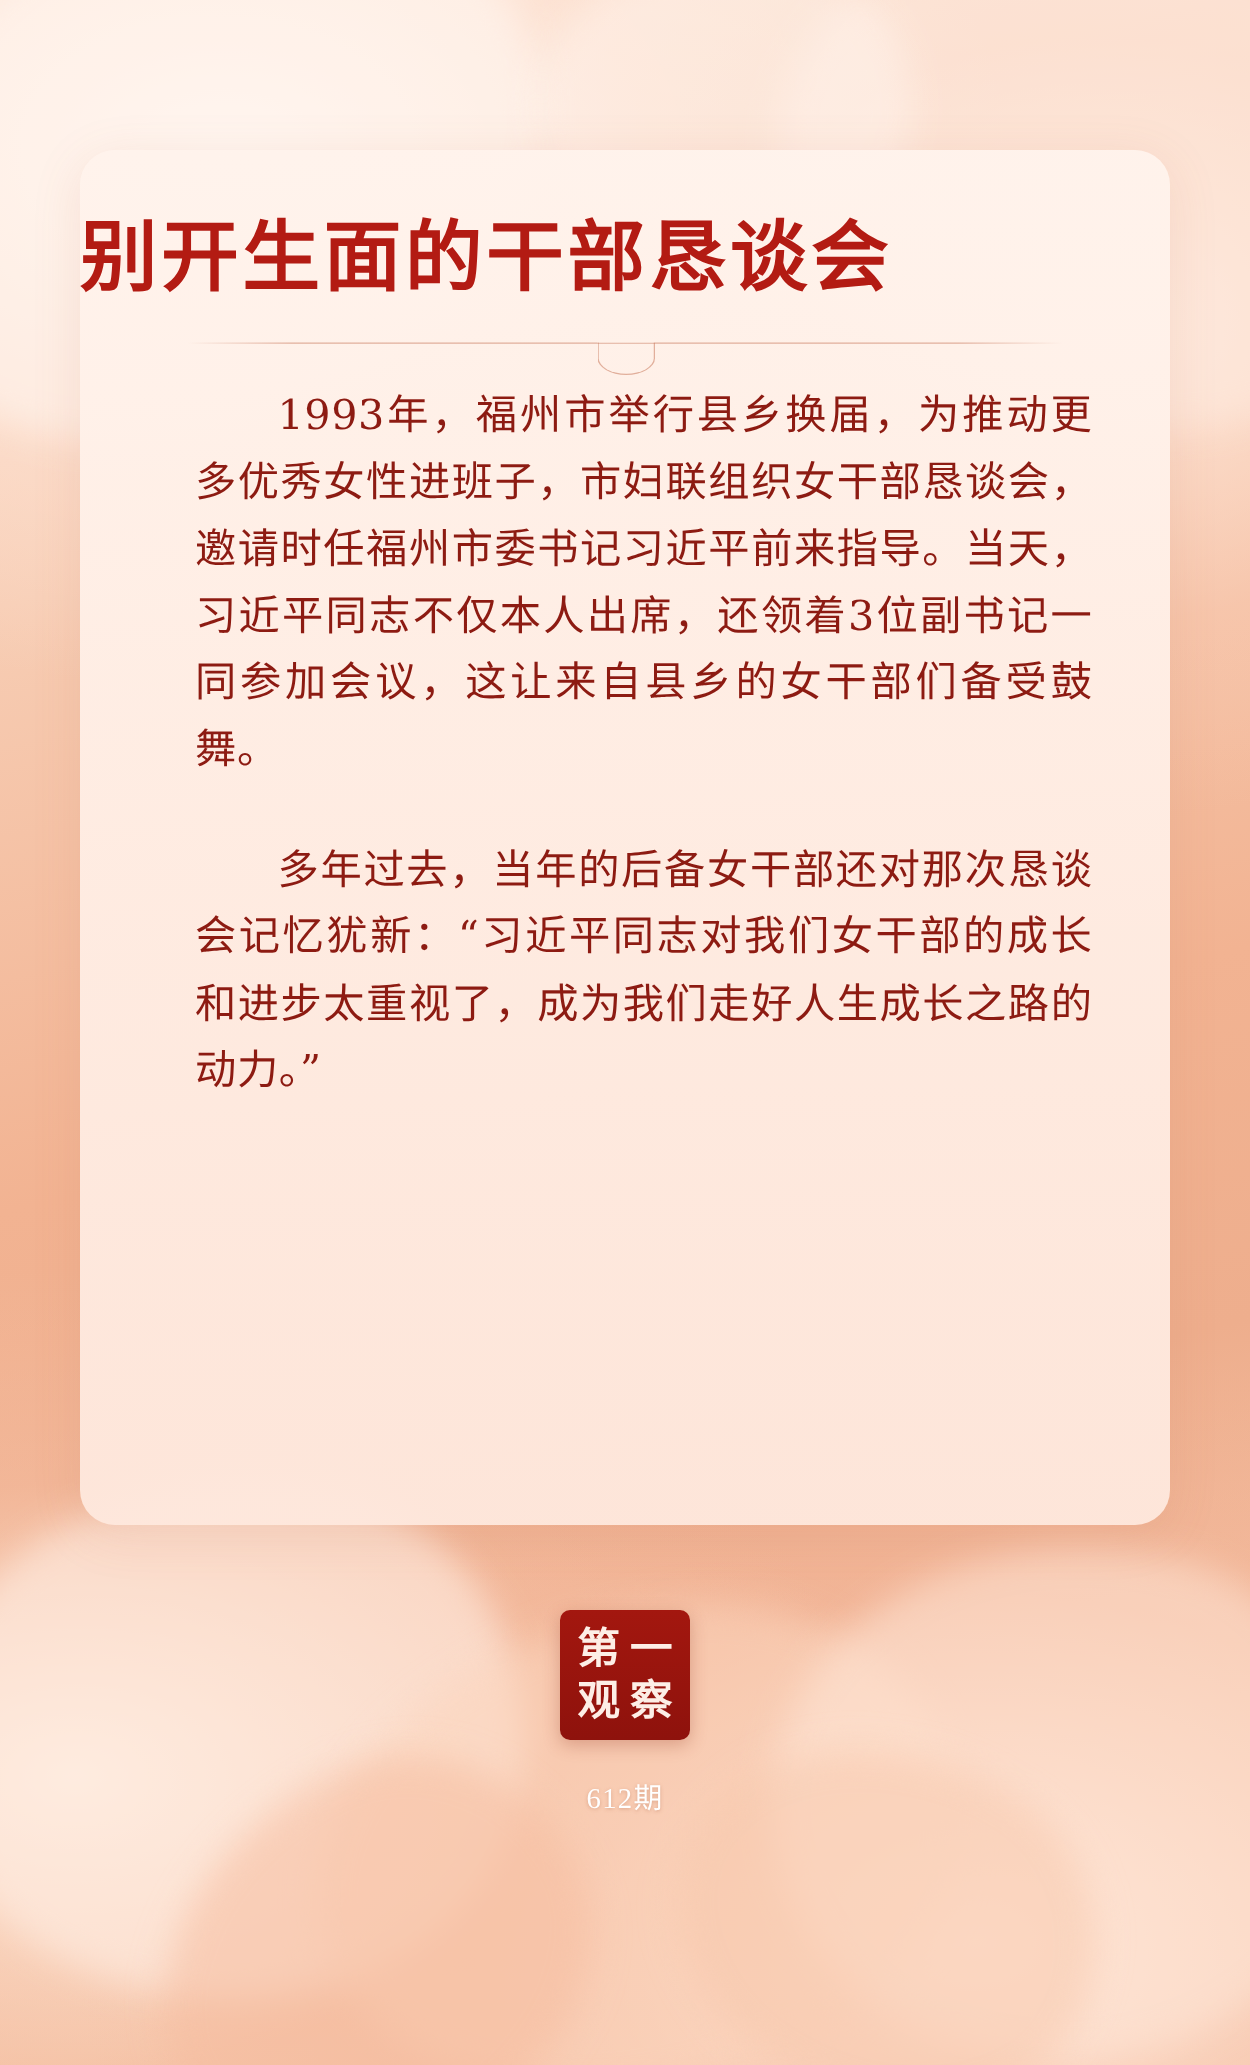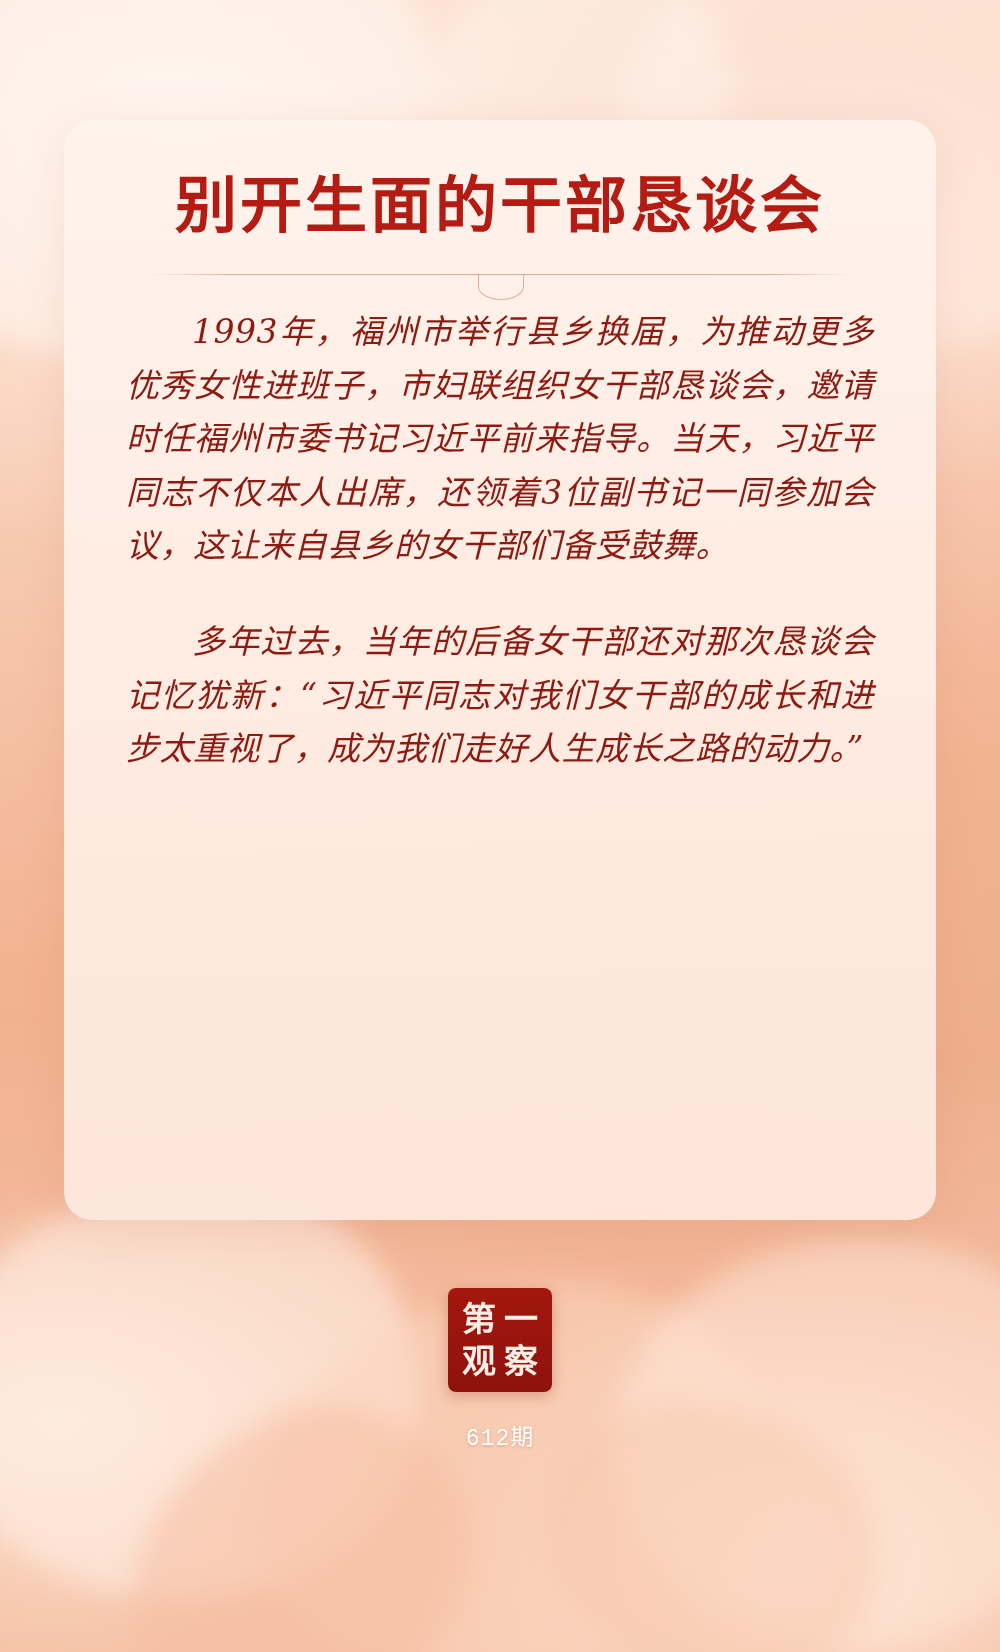--- a/index.html
+++ b/index.html
@@ -51,21 +51,20 @@
     width: 872px;
     height: 1100px;
     border-radius: 28px;
     background: linear-gradient(180deg, rgba(255,243,236,0.97) 0%, rgba(255,238,229,0.96) 45%, rgba(254,232,221,0.95) 100%);
     box-shadow: 0 8px 40px rgba(190, 110, 75, 0.13);
   }
 
   #title {
     margin: 0;
     padding: 52px 0 0 0;
-    text-align: center;
     font-family: "DejaVu Serif", "Liberation Serif", serif;
     font-weight: 700;
     font-size: 62px;
     letter-spacing: 3px;
     color: #b31b13;
     line-height: 1.1;
   }
 
   #divider {
     position: relative;
@@ -91,22 +90,21 @@
   #divider .notch::before {
     content: "";
     position: absolute;
     left: -1px; right: -1px; top: -2px;
     height: 3px;
     background: linear-gradient(180deg, rgba(255,241,233,1) 0%, rgba(255,241,233,1) 100%);
   }
 
   #body-text {
     margin: 0;
-    padding: 30px 62px 0 62px;
-    font-style: italic;
+    padding: 30px 62px 0 92px;
   }
   #body-text p {
     margin: 0 0 26px 0;
     text-indent: 2em;
     font-family: "DejaVu Serif", "Liberation Serif", serif;
     font-size: 33px;
     line-height: 1.62;
     color: #8d1b12;
     text-align: justify;
     letter-spacing: 0.5px;
@@ -142,21 +140,21 @@
     font-size: 34px;
     line-height: 1;
   }
   #seal .seal-grid span {
     display: flex;
     align-items: center;
     justify-content: center;
   }
   #issue {
     margin-top: 22px;
-    font-family: Liberation Mono, monospace;
+    font-family: Liberation Serif, serif;
     font-size: 23px;
     color: #ffffff;
     letter-spacing: 1px;
     text-shadow: 0 1px 3px rgba(160,80,50,0.35);
   }
 </style>
 </head>
 <body>
 
 <div id="poster">

